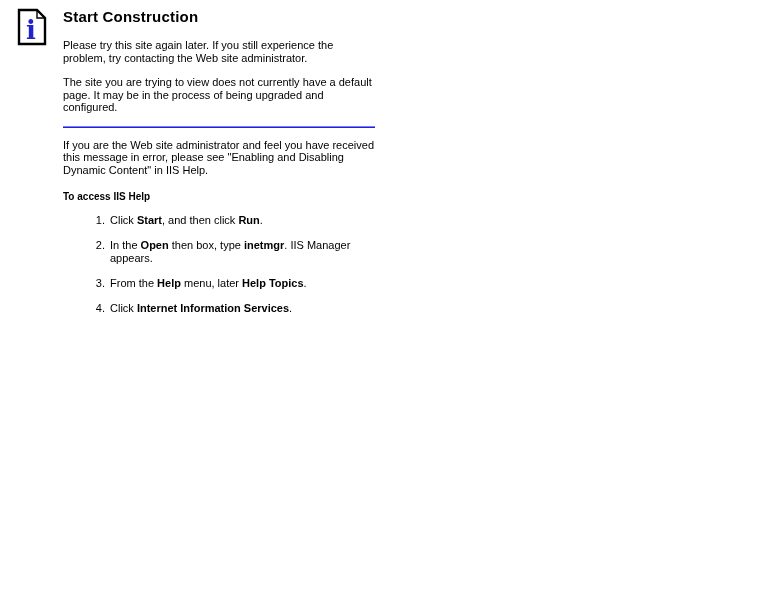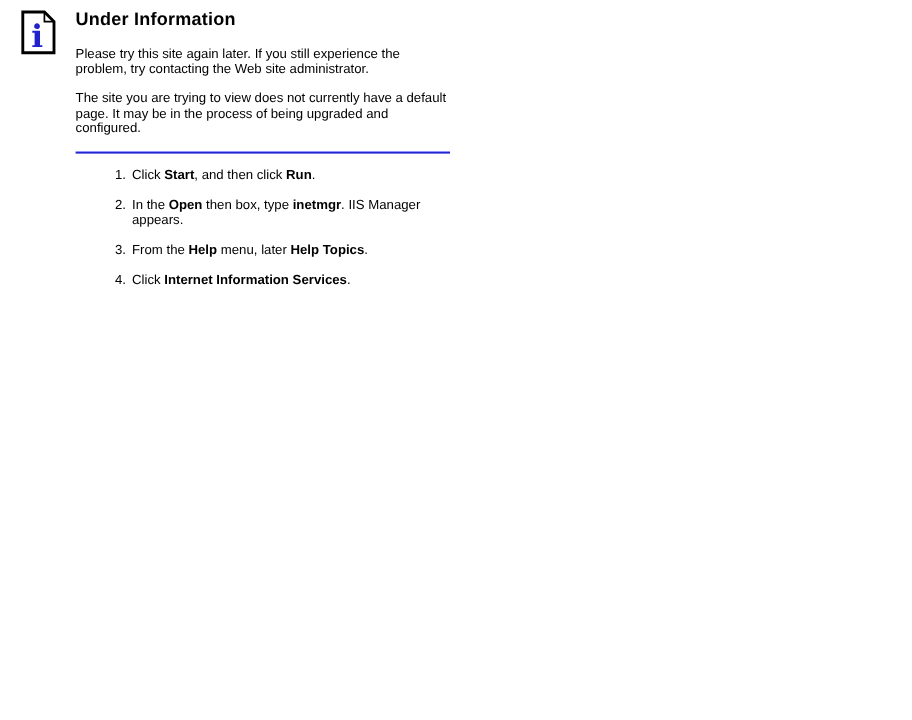--- a/index.html
+++ b/index.html
@@ -64,29 +64,31 @@
   <div class="icon-col">
     <svg width="30" height="38" viewBox="0 0 30 38">
       <path d="M2 2 H20 L28 10 V36 H2 Z" fill="#ffffff" stroke="#000000" stroke-width="2.4" stroke-linejoin="miter"></path>
       <path d="M20 2 V10 H28" fill="none" stroke="#000000" stroke-width="1.4"></path>
       <text x="14" y="31" text-anchor="middle" font-family="DejaVu Serif, Liberation Serif, serif" font-size="26" font-weight="bold" fill="#2222cc">i</text>
     </svg>
   </div>
 
   <div class="text-col">
 
-    <h1 class="title">Under Information</h1>
+    <h1 class="title">Start Construction</h1>
 
     <p class="body-text">Please try this site again later. If you still experience the problem, try contacting the Web site administrator.</p>
 
     <p class="body-text">The site you are trying to view does not currently have a default page. It may be in the process of being upgraded and configured.</p>
 
     <hr class="rule">
 
+    <p class="body-text">If you are the Web site administrator and feel you have received this message in error, please see "Enabling and Disabling Dynamic Content" in IIS Help.</p>
 
+    <h4 class="help-heading">To access IIS Help</h4>
 
     <ol class="steps">
       <li><span>Click </span><span class="b">Start</span><span>, and then click </span><span class="b">Run</span><span>.</span></li>
       <li><span>In the </span><span class="b">Open</span><span> then box, type </span><span class="b">inetmgr</span><span>. IIS Manager appears.</span></li>
       <li><span>From the </span><span class="b">Help</span><span> menu, later </span><span class="b">Help Topics</span><span>.</span></li>
       <li><span>Click </span><span class="b">Internet Information Services</span><span>.</span></li>
     </ol>
 
   </div>
 </div>

